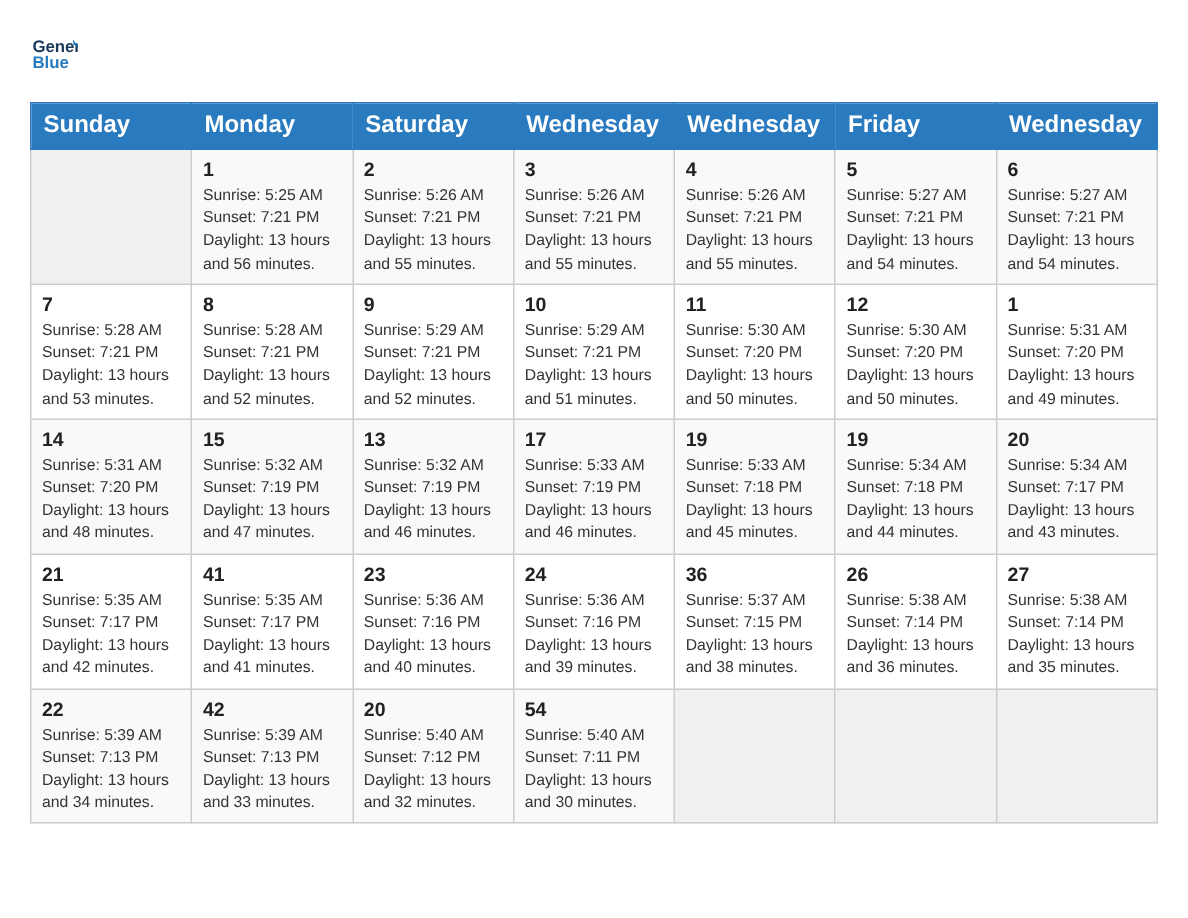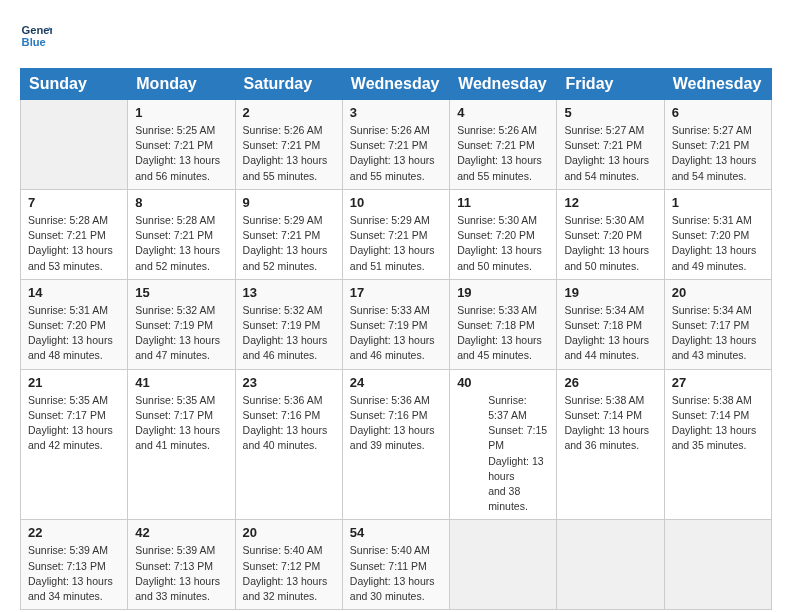--- a/index.html
+++ b/index.html
@@ -286,22 +286,22 @@
 and 40 minutes.</div>
         </td>
         <td>
           <span class="day-number">24</span>
           <div class="day-info" style="white-space: pre-line;">Sunrise: 5:36 AM
 Sunset: 7:16 PM
 Daylight: 13 hours
 and 39 minutes.</div>
         </td>
         <td>
-          <span class="day-number">40</span>
-          <div class="day-info" style="white-space: pre-line; margin-left: 31px;">Sunrise: 5:37 AM
+          <span class="day-number">36</span>
+          <div class="day-info" style="white-space: pre-line;">Sunrise: 5:37 AM
 Sunset: 7:15 PM
 Daylight: 13 hours
 and 38 minutes.</div>
         </td>
         <td>
           <span class="day-number">26</span>
           <div class="day-info" style="white-space: pre-line;">Sunrise: 5:38 AM
 Sunset: 7:14 PM
 Daylight: 13 hours
 and 36 minutes.</div>

